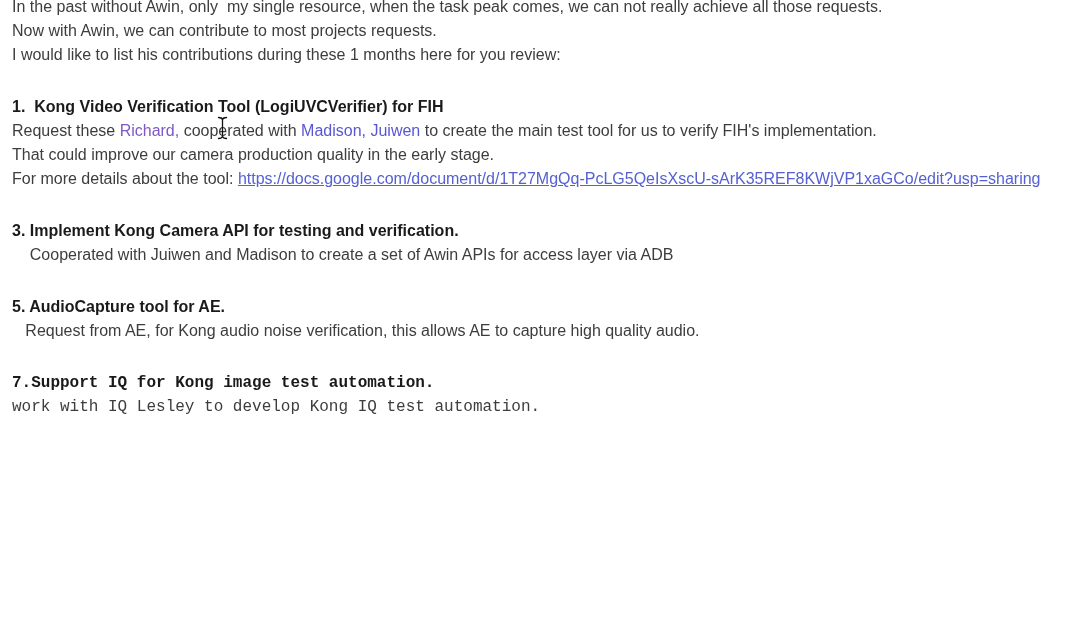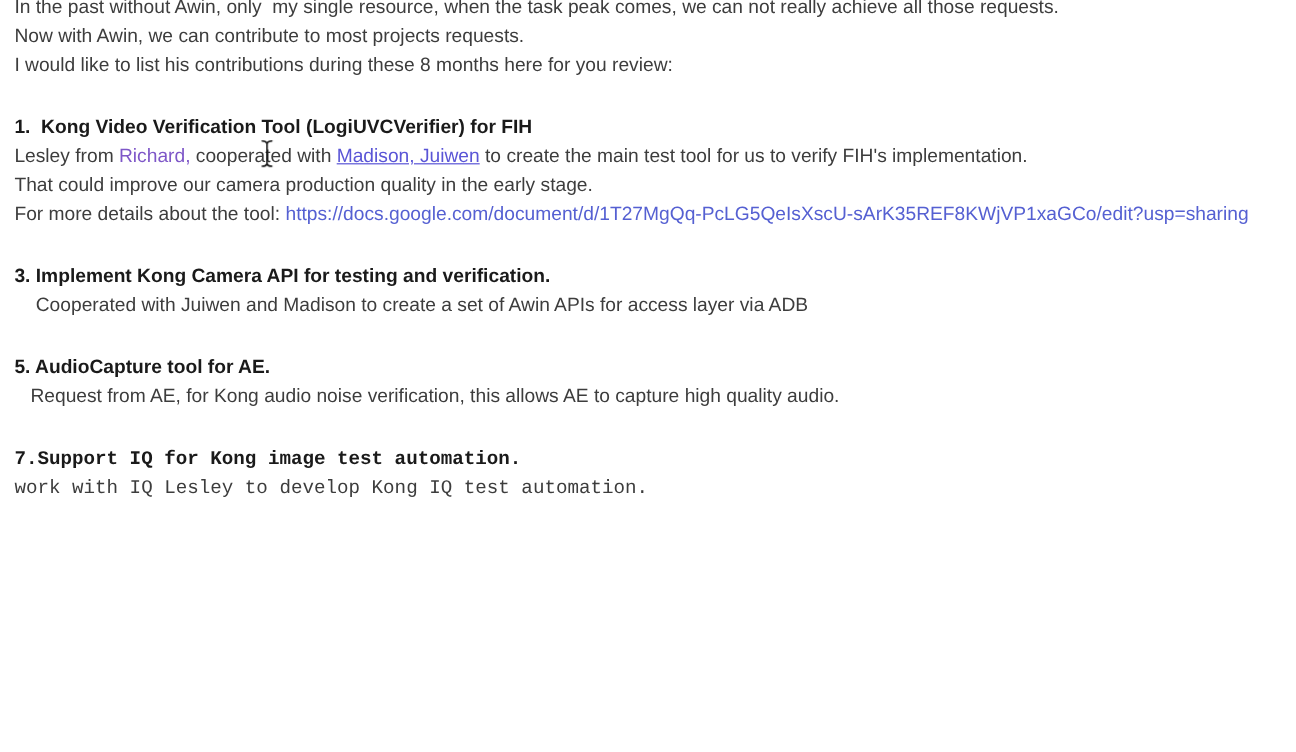--- a/index.html
+++ b/index.html
@@ -29,45 +29,45 @@
     white-space: pre-wrap;
     overflow: visible;
   }
   .heading {
     font-weight: bold;
     color: var(--heading, #1a1a1a);
     margin-top: 28px;
   }
   a { text-decoration: none; cursor: pointer; }
   .link-purple { color: var(--link_purple, #7e57c8); }
-  .link-blue   { color: var(--link_blue, #5a55d6); text-decoration: underline; }
-  .link-url    { color: var(--link_url, #5560d2); }
+  .link-blue   { color: var(--link_blue, #5a55d6); }
+  .link-url    { color: var(--link_url, #5560d2); text-decoration: underline; }
   .cursor {
     position: fixed;
     left: 216px;
     top: 116px;
     width: 13px;
     height: 24px;
     pointer-events: none;
   }
 </style>
 </head>
 <body>
 
 <div class="doc">
 
   <section>
     <div class="line">In the past without Awin, only  my single resource, when the task peak comes, we can not really achieve all those requests.</div>
     <div class="line">Now with Awin, we can contribute to most projects requests.</div>
-    <div class="line">I would like to list his contributions during these 8 months here for you review:</div>
+    <div class="line">I would like to list his contributions during these 1 months here for you review:</div>
   </section>
 
   <section>
     <div class="line heading">1.  Kong Video Verification Tool (LogiUVCVerifier) for FIH</div>
-    <div class="line"><span>Lesley from </span><a class="link-purple">Richard,</a><span> cooperated with </span><a class="link-blue">Madison, Juiwen</a><span> to create the main test tool for us to verify FIH's implementation.</span></div>
+    <div class="line"><span>Request these </span><a class="link-purple">Richard,</a><span> cooperated with </span><a class="link-blue">Madison, Juiwen</a><span> to create the main test tool for us to verify FIH's implementation.</span></div>
     <div class="line">That could improve our camera production quality in the early stage.</div>
     <div class="line"><span>For more details about the tool: </span><a class="link-url">https://docs.google.com/document/d/1T27MgQq-PcLG5QeIsXscU-sArK35REF8KWjVP1xaGCo/edit?usp=sharing</a></div>
   </section>
 
 
   <section>
     <div class="line heading">3. Implement Kong Camera API for testing and verification.</div>
     <div class="line">    Cooperated with Juiwen and Madison to create a set of Awin APIs for access layer via ADB</div>
   </section>
 

